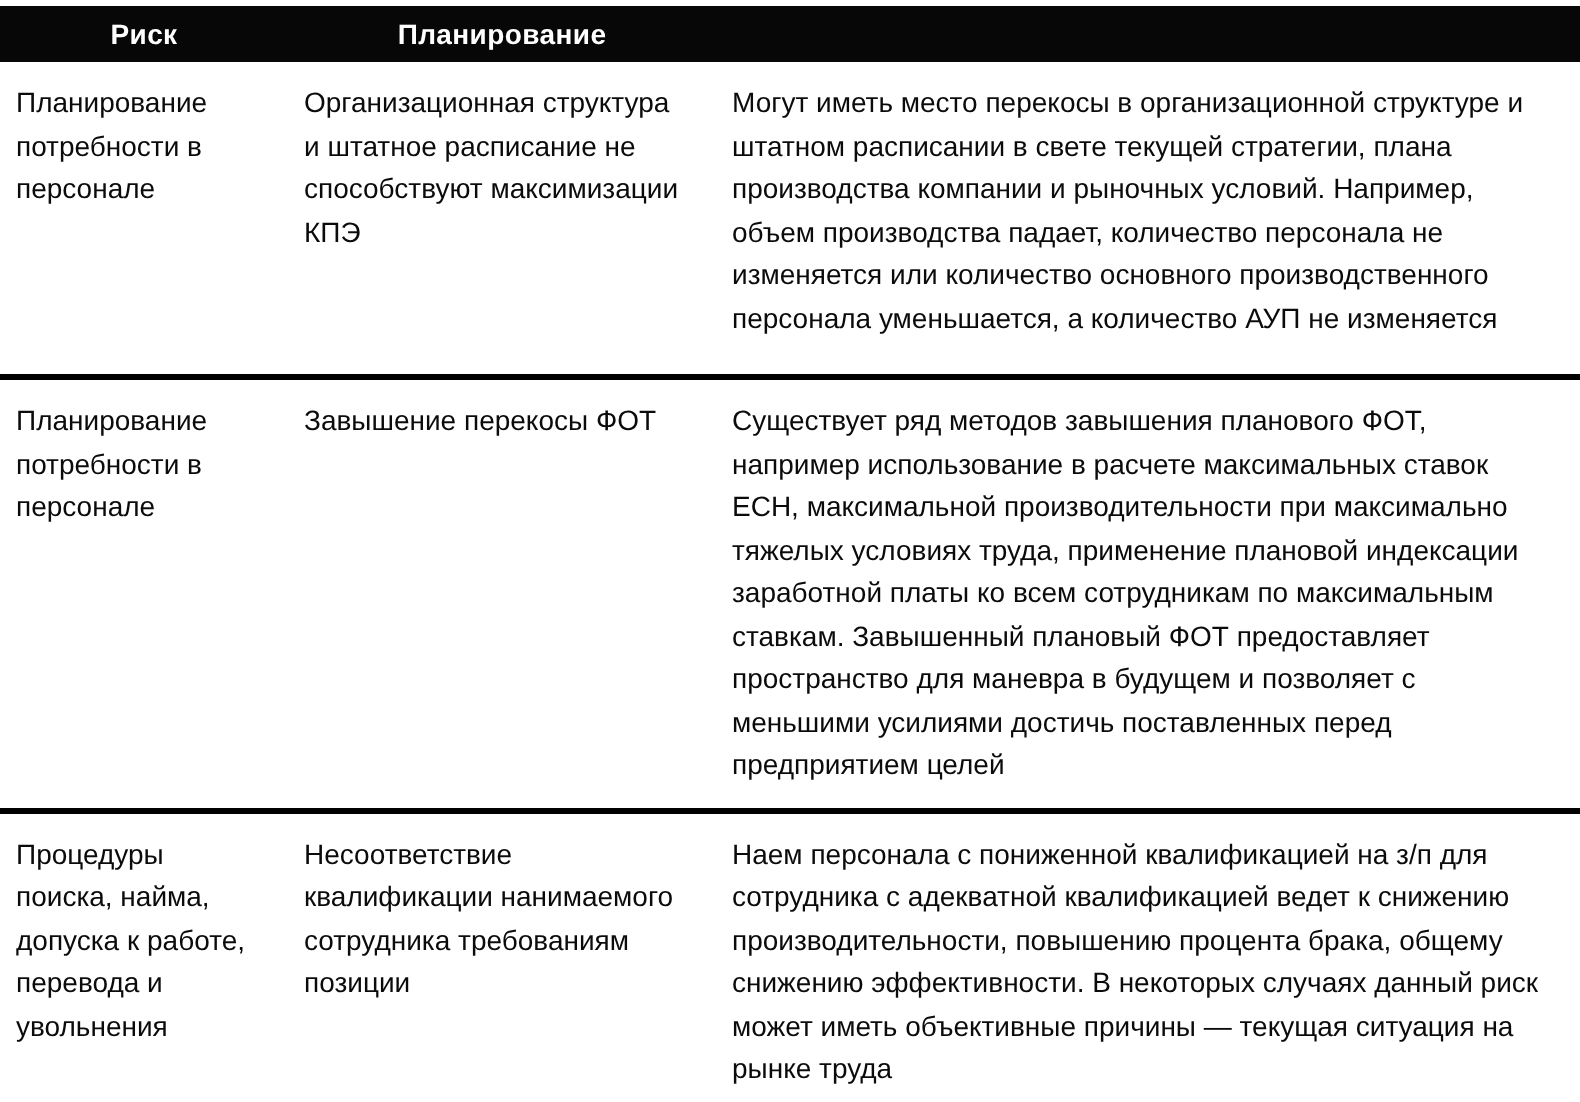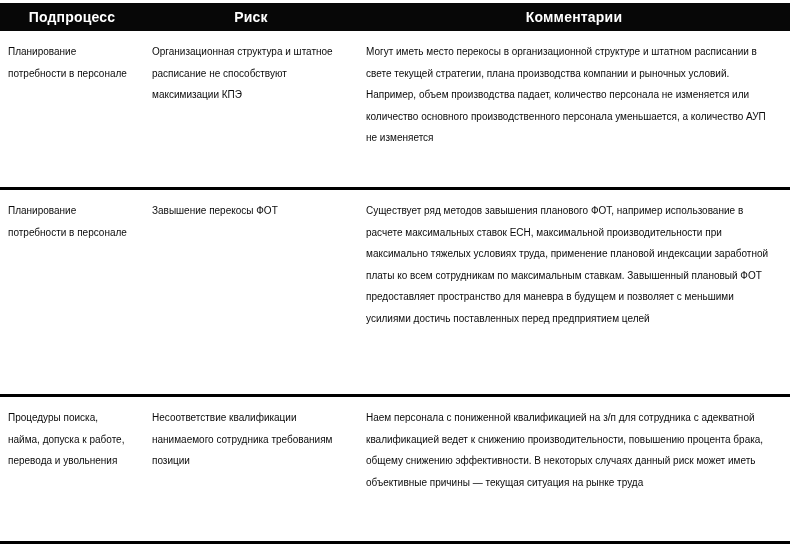--- a/index.html
+++ b/index.html
@@ -37,36 +37,35 @@
     display: grid;
     grid-template-columns: 144px 214px 1fr;
     border-bottom: 3px solid #000000;
     box-sizing: border-box;
   }
   .row-0 { min-height: 159px; }
   .row-1 { min-height: 207px; }
   .row-2 { min-height: 147px; }
   .cell {
     padding: 10px 16px 10px 8px;
-    font-size: 10px;
+    font-size: 14px;
     line-height: 21.5px;
     box-sizing: border-box;
   }
   .cell.risk { padding-left: 8px; padding-right: 14px; }
   .cell.comment { padding-left: 8px; padding-right: 20px; }
 </style>
 </head>
 <body>
 
 <div class="doc-table">
 
   <div class="thead">
-    <div class="th">Подпроцесс</div>
     <div class="th">Риск</div>
-    <div class="th">Комментарии</div>
+    <div class="th">Планирование</div>
   </div>
 
   <div class="row row-0">
     <div class="cell subprocess">Планирование потребности в персонале</div>
     <div class="cell risk">Организационная структура и штатное расписание не способствуют максимизации КПЭ</div>
     <div class="cell comment">Могут иметь место перекосы в организационной структуре и штатном расписании в свете текущей стратегии, плана производства компании и рыночных условий. Например, объем производства падает,  количество персонала не изменяется или количество основного производственного персонала уменьшается, а количество АУП не изменяется</div>
   </div>
 
   <div class="row row-1">
     <div class="cell subprocess">Планирование потребности в персонале</div>

